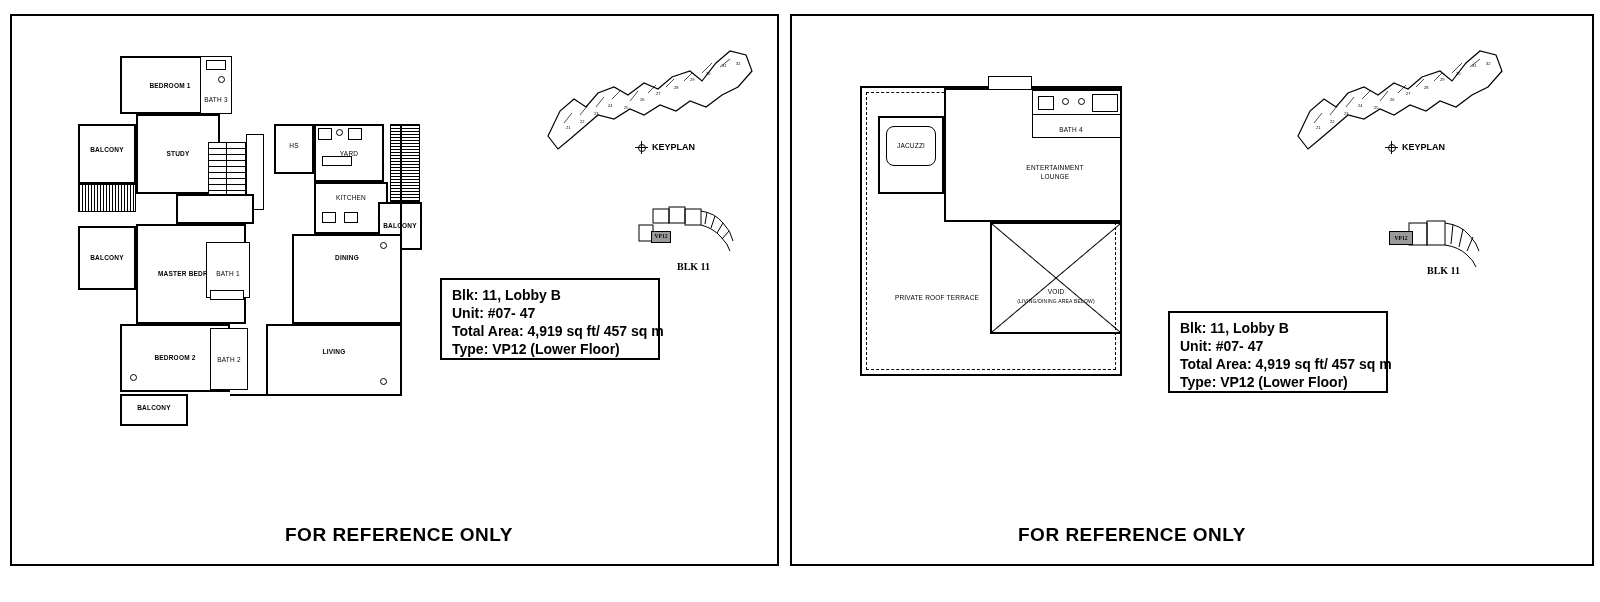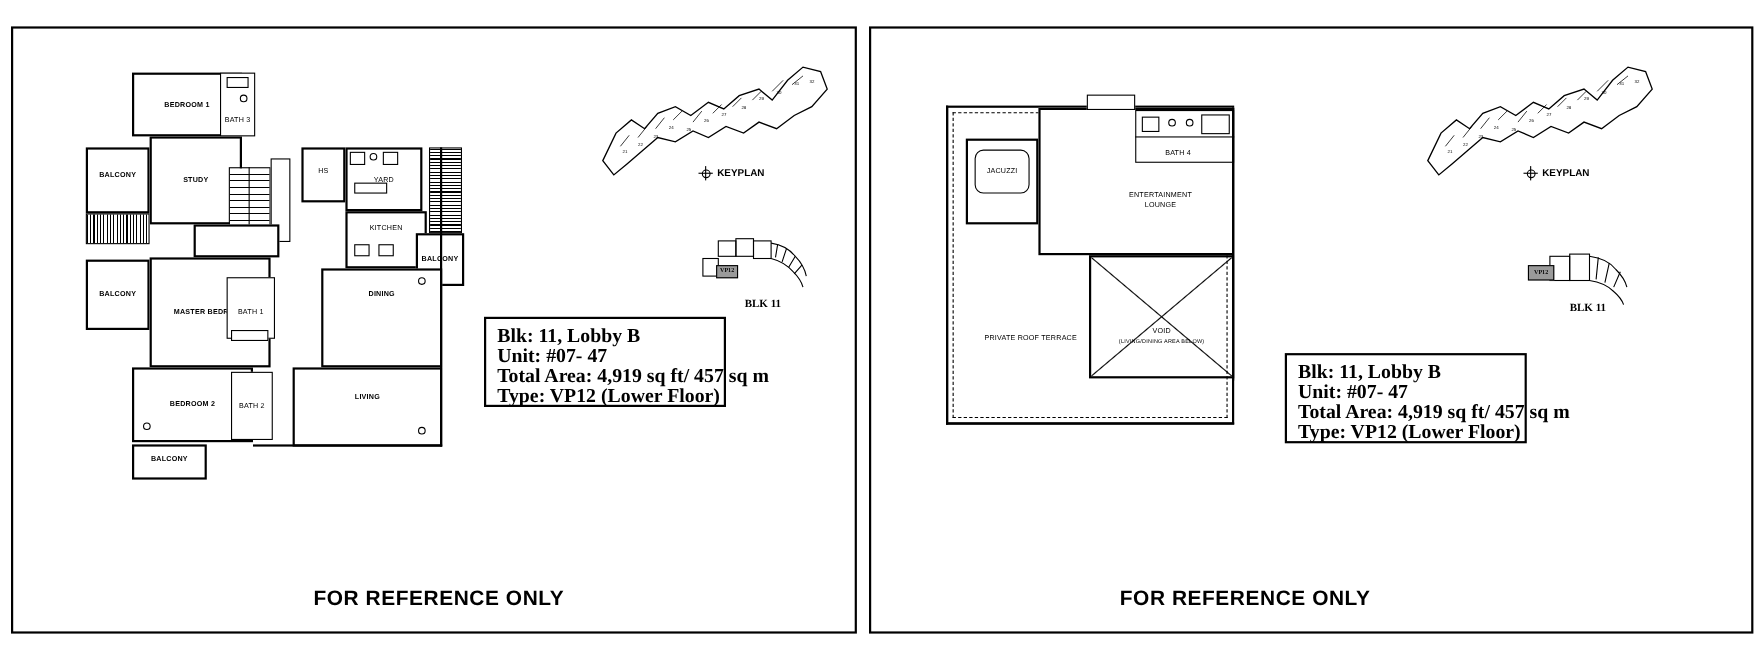--- a/index.html
+++ b/index.html
@@ -1,19 +1,19 @@
 <!DOCTYPE html>
 <html><head>
 <meta charset="utf-8">
 <style>
   html,body{margin:0;padding:0;background:#ffffff;}
   body{width:1600px;height:602px;font-family:"Liberation Sans",sans-serif;color:#000;overflow:hidden;}
   .page{position:relative;width:1600px;height:602px;background:#fff;}
 
-  .panel{position:absolute;top:16px;height:440px;background:#fff;}
+  .panel{position:absolute;top:6px;height:440px;background:#fff;}
   .panel-left{left:0;width:780px;}
   .panel-right{left:790px;width:810px;}
 
   .sheet-border{position:absolute;border:2px solid #000;background:#fff;}
 
   .fr-only{position:absolute;font-weight:bold;font-size:19px;letter-spacing:.5px;}
 
   
   .plan{position:absolute;}
   .room{position:absolute;border:2px solid #000;background:#fff;box-sizing:border-box;}
@@ -21,21 +21,21 @@
   .lbl{position:absolute;font-size:6.5px;letter-spacing:.2px;white-space:nowrap;text-align:center;}
   .lbl.b{font-weight:bold;}
   .hatch{position:absolute;background:repeating-linear-gradient(0deg,#000 0 1px,#fff 1px 3px);border:1px solid #000;box-sizing:border-box;}
   .hatchv{position:absolute;background:repeating-linear-gradient(90deg,#000 0 1px,#fff 1px 3px);border:1px solid #000;box-sizing:border-box;}
   .stair{position:absolute;border:1px solid #000;background:repeating-linear-gradient(0deg,#000 0 1px,#fff 1px 6px);box-sizing:border-box;}
   .dot{position:absolute;width:5px;height:5px;border:1px solid #000;border-radius:50%;background:#fff;}
   .thinline{position:absolute;background:#000;}
 
   
   .infobox{position:absolute;border:2px solid #000;background:#fff;padding:6px 10px 8px 10px;box-sizing:border-box;}
-  .infobox div{font-family:Liberation Serif, serif;font-weight:bold;font-size:18px;line-height:18px;white-space:nowrap;}
+  .infobox div{font-family:Liberation Sans, sans-serif;font-weight:bold;font-size:14px;line-height:18px;white-space:nowrap;}
 
   
   .keyplan{position:absolute;}
   .keyplan .kp-label{position:absolute;font-size:9px;font-weight:bold;}
   .crosshair{position:absolute;width:13px;height:13px;}
   .crosshair:before,.crosshair:after{content:"";position:absolute;background:#000;}
   .crosshair:before{left:6px;top:0;width:1px;height:13px;}
   .crosshair:after{top:6px;left:0;height:1px;width:13px;}
   .crosshair span{position:absolute;left:2.5px;top:2.5px;width:8px;height:8px;border:1px solid #000;border-radius:50%;box-sizing:border-box;}
 

